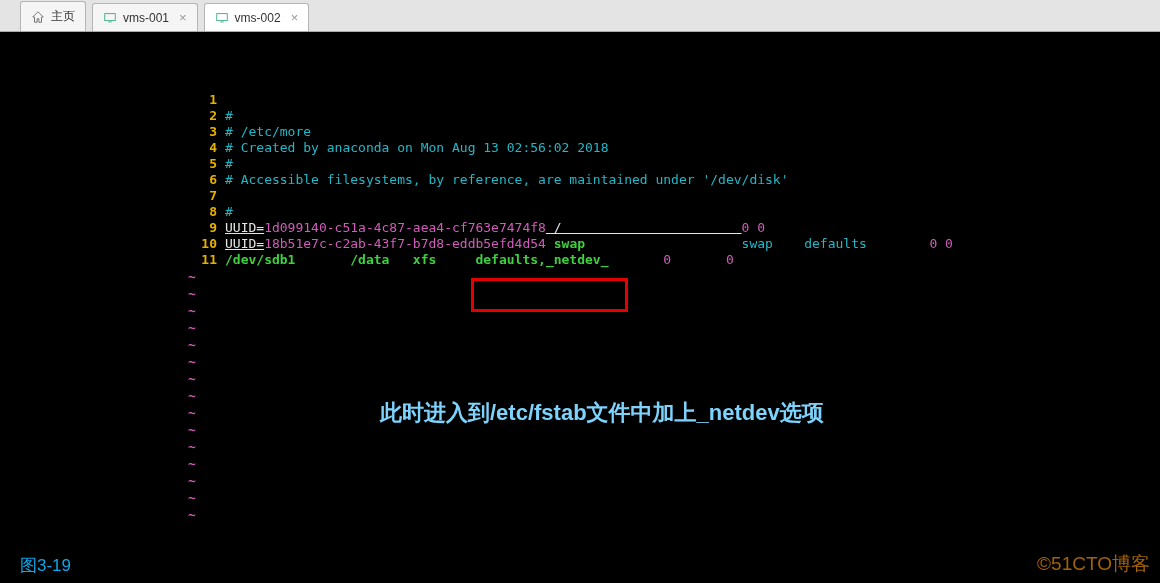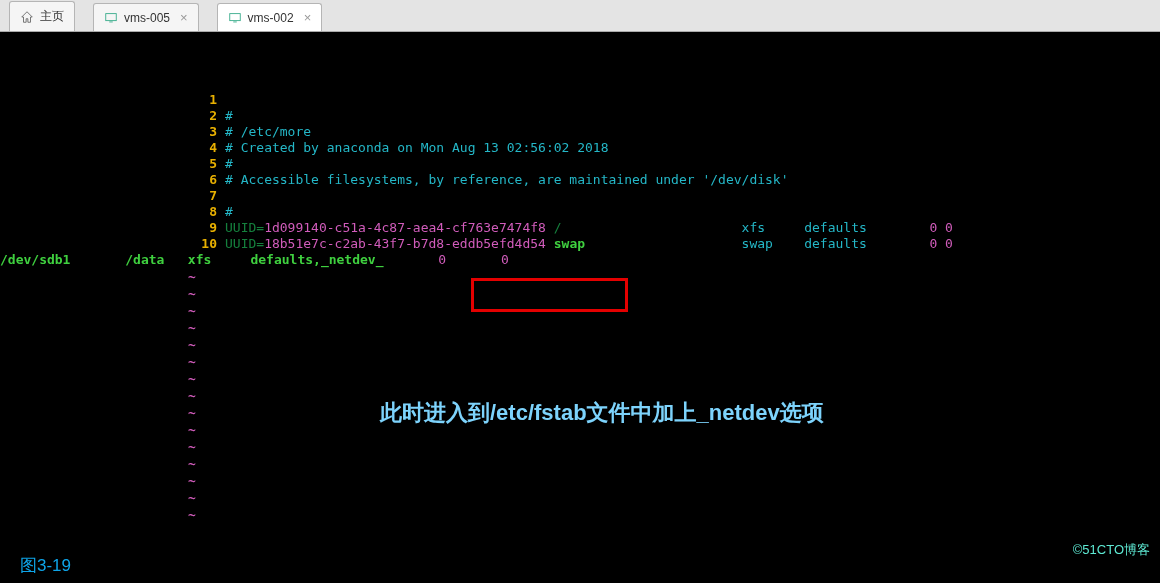--- a/index.html
+++ b/index.html
@@ -12,22 +12,22 @@
     overflow: hidden;
     position: relative;
   }
   
   .tab-bar {
     height: 32px;
     background: #e4e4e4;
     border-bottom: 1px solid #aaa;
     display: flex;
     align-items: flex-end;
-    gap: 18px;
-    padding-left: 9px;
+    gap: 6px;
+    padding-left: 20px;
   }
   .tab {
     display: flex;
     align-items: center;
     gap: 6px;
     padding: 6px 10px;
     font-family: "Microsoft YaHei", sans-serif;
     font-size: 12px;
     color: #333;
     border: 1px solid #b5b5b5;
@@ -70,21 +70,21 @@
     height: 16px;
   }
   .lineno {
     width: 225px;
     text-align: right;
     color: #e8b000;
     padding-right: 8px;
     font-weight: bold;
   }
   .comment { color: #24b7c7; }
-  .plain   { color: #15803d; }
+  .plain   { color: #e5e5e5; text-decoration: underline; }
   .cyan    { color: #24b7c7; }
   .green   { color: #3fd03f; font-weight: bold; }
   .pink    { color: #d15cbb; }
   .tilde-line {
     color: #d15cbb;
     white-space: pre;
     line-height: 17px;
     padding-left: 188px;
     font-weight: bold;
   }
@@ -115,25 +115,25 @@
     left: 20px;
     color: #0ea5e9;
     font-family: "Microsoft YaHei", sans-serif;
     font-size: 17px;
     font-weight: normal;
     margin-top: 14px;
   }
   
   .watermark {
     position: absolute;
-    bottom: 24px;
+    bottom: 6px;
     right: 10px;
-    color: #5eead4;
-    font-family: "Microsoft YaHei", sans-serif;
-    font-size: 13px;
+    color: #a16207;
+    font-family: "Microsoft YaHei", sans-serif;
+    font-size: 19px;
   }
 </style>
 </head>
 <body>
 
 <div class="tab-bar">
   <div class="tab">
     <span class="home-icon">
       <svg viewBox="0 0 16 16" width="14" height="14">
           <path d="M8 2 L14 8 L12 8 L12 14 L9 14 L9 10 L7 10 L7 14 L4 14 L4 8 L2 8 Z" fill="none" stroke="#666" stroke-width="1"></path>
@@ -141,21 +141,21 @@
     </span>
     <span>主页</span>
   </div>
   <div class="tab">
     <span class="monitor-icon">
       <svg viewBox="0 0 16 16" width="14" height="14">
           <rect x="2" y="3" width="12" height="8" fill="none" stroke="#3a8" stroke-width="1"></rect>
           <rect x="6" y="12" width="4" height="1" fill="#3a8"></rect>
         </svg>
     </span>
-    <span>vms-005</span>
+    <span>vms-001</span>
     <span class="close">×</span>
   </div>
   <div class="tab active">
     <span class="monitor-icon">
       <svg viewBox="0 0 16 16" width="14" height="14">
           <rect x="2" y="3" width="12" height="8" fill="none" stroke="#3a8" stroke-width="1"></rect>
           <rect x="6" y="12" width="4" height="1" fill="#3a8"></rect>
         </svg>
     </span>
     <span>vms-002</span>
@@ -166,23 +166,23 @@
 <div class="terminal">
   <div id="editor-lines">
       <div class="term-line"><span class="lineno">1</span></div>
       <div class="term-line"><span class="lineno">2</span><span class="comment">#</span></div>
       <div class="term-line"><span class="lineno">3</span><span class="comment"># /etc/more</span></div>
       <div class="term-line"><span class="lineno">4</span><span class="comment"># Created by anaconda on Mon Aug 13 02:56:02 2018</span></div>
       <div class="term-line"><span class="lineno">5</span><span class="comment">#</span></div>
       <div class="term-line"><span class="lineno">6</span><span class="comment"># Accessible filesystems, by reference, are maintained under '/dev/disk'</span></div>
       <div class="term-line"><span class="lineno">7</span></div>
       <div class="term-line"><span class="lineno">8</span><span class="comment">#</span></div>
-      <div class="term-line"><span class="lineno">9</span><span class="plain">UUID=</span><span class="pink">1d099140-c51a-4c87-aea4-cf763e7474f8</span><span class="plain"> /                       </span><span class="cyan">xfs     defaults        </span><span class="pink">0 0</span></div>
+      <div class="term-line"><span class="lineno">9</span><span class="plain">UUID=</span><span class="pink">1d099140-c51a-4c87-aea4-cf763e7474f8</span><span class="plain"> /                       </span><span class="pink">0 0</span></div>
       <div class="term-line"><span class="lineno">10</span><span class="plain">UUID=</span><span class="pink">18b51e7c-c2ab-43f7-b7d8-eddb5efd4d54</span><span class="green"> swap                    </span><span class="cyan">swap    defaults        </span><span class="pink">0 0</span></div>
-      <div class="term-line"><span class="green">/dev/sdb1       /data   xfs     defaults,_netdev_       </span><span class="pink">0       0</span></div>
+      <div class="term-line"><span class="lineno">11</span><span class="green">/dev/sdb1       /data   xfs     defaults,_netdev_       </span><span class="pink">0       0</span></div>
     </div>
   <div id="tilde-lines">
       <div class="tilde-line">~</div>
       <div class="tilde-line">~</div>
       <div class="tilde-line">~</div>
       <div class="tilde-line">~</div>
       <div class="tilde-line">~</div>
       <div class="tilde-line">~</div>
       <div class="tilde-line">~</div>
       <div class="tilde-line">~</div>

